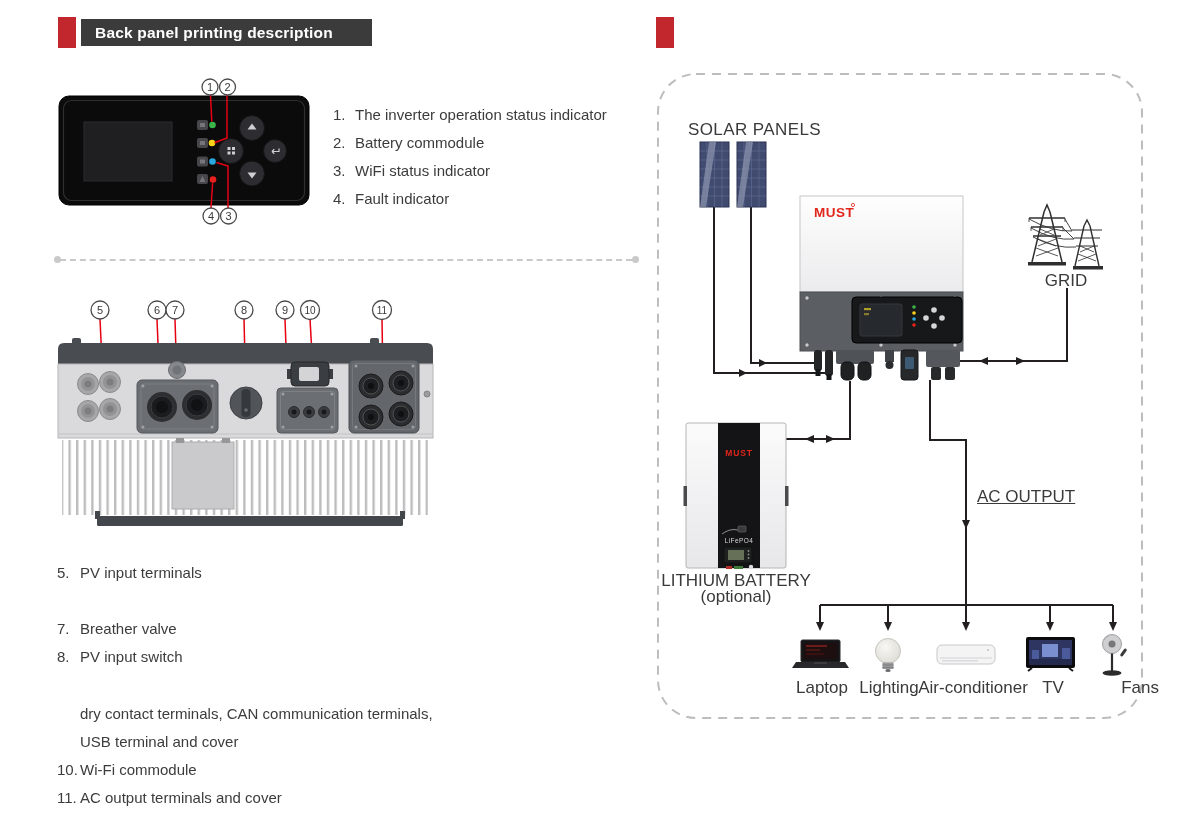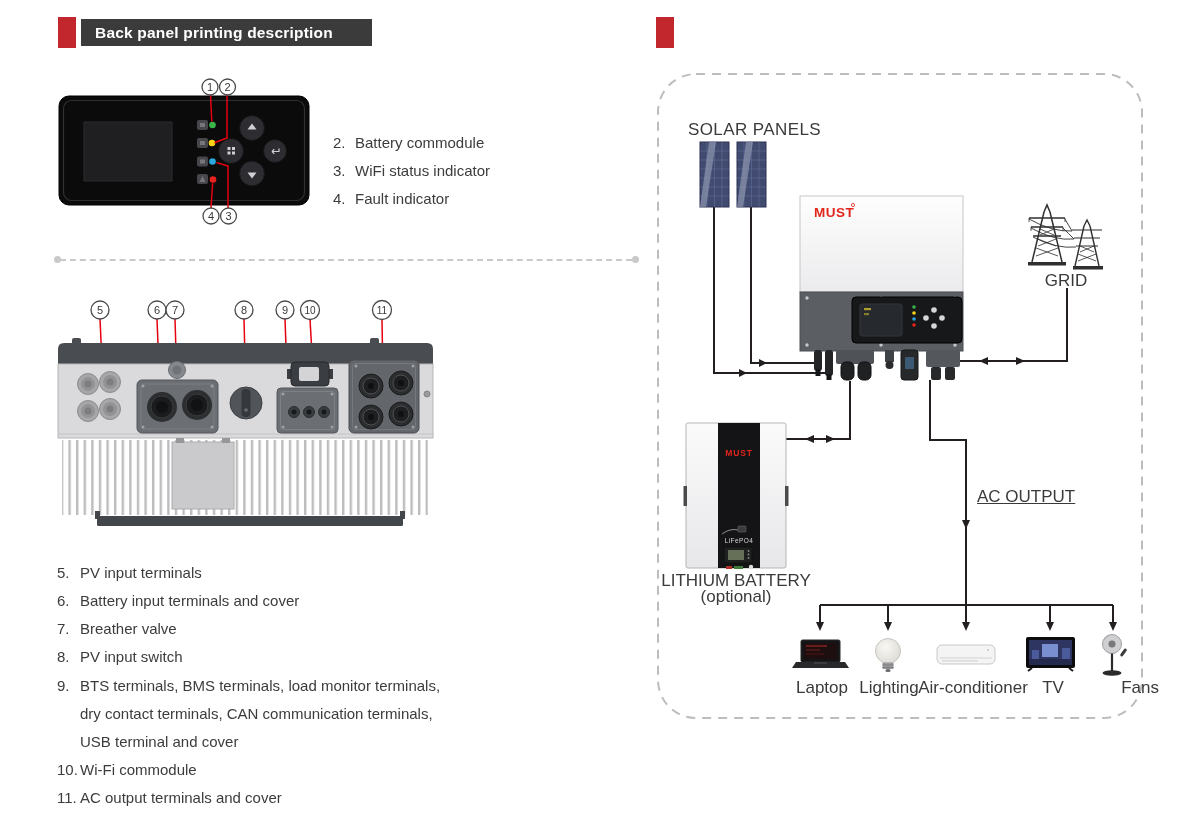--- a/index.html
+++ b/index.html
@@ -86,20 +86,22 @@
       <circle cx="227.5" cy="87" r="8" fill="#fff" stroke="#4a4a4a" stroke-width="1.3"></circle>
       <circle cx="211" cy="216" r="8" fill="#fff" stroke="#4a4a4a" stroke-width="1.3"></circle>
       <circle cx="228.5" cy="216" r="8" fill="#fff" stroke="#4a4a4a" stroke-width="1.3"></circle>
       <text x="210" y="91" text-anchor="middle" class="callout-num">1</text>
       <text x="227.5" y="91" text-anchor="middle" class="callout-num">2</text>
       <text x="211" y="220" text-anchor="middle" class="callout-num">4</text>
       <text x="228.5" y="220" text-anchor="middle" class="callout-num">3</text>
     </g>
   </svg>
 
+  <div class="li" style="left:333px;top:106px;">
+    <span class="num num-w22">1.</span><span>The inverter operation status indicator</span></div>
   <div class="li" style="left:333px;top:134px;">
     <span class="num num-w22">2.</span><span>Battery commodule</span></div>
   <div class="li" style="left:333px;top:162px;">
     <span class="num num-w22">3.</span><span>WiFi status indicator</span></div>
   <div class="li" style="left:333px;top:190px;">
     <span class="num num-w22">4.</span><span>Fault indicator</span></div>
 
   <div class="divider" style="left:60px;top:259px;width:572px;"></div>
   <div class="dot" style="left:54px;top:256px;"></div>
   <div class="dot" style="left:632px;top:256px;"></div>
@@ -262,28 +264,24 @@
       <text x="175" y="314" text-anchor="middle" class="callout-num">7</text>
       <text x="244" y="314" text-anchor="middle" class="callout-num">8</text>
       <text x="285" y="314" text-anchor="middle" class="callout-num">9</text>
       <text x="310" y="313.5" text-anchor="middle" class="callout-num2">10</text>
       <text x="382" y="313.5" text-anchor="middle" class="callout-num2">11</text>
     </g>
   </svg>
 
   <div class="li" style="left:57px;top:564px;">
     <span class="num num-w23">5.</span><span>PV input terminals</span></div>
-  <div class="li" style="left:57px;top:592px;">
-    <span class="num num-w23">6.</span><span>Battery input terminals and cover</span></div>
   <div class="li" style="left:57px;top:620px;">
     <span class="num num-w23">7.</span><span>Breather valve</span></div>
   <div class="li" style="left:57px;top:648px;">
     <span class="num num-w23">8.</span><span>PV input switch</span></div>
-  <div class="li" style="left:57px;top:677px;">
-    <span class="num num-w23">9.</span><span>BTS terminals, BMS terminals, load monitor terminals,</span></div>
   <div class="cont-line" style="left:80px;top:705px;">dry contact terminals, CAN communication terminals,</div>
   <div class="cont-line" style="left:80px;top:733px;">USB terminal and cover</div>
   <div class="li" style="left:57px;top:761px;">
     <span class="num num-w23">10.</span><span>Wi-Fi commodule</span></div>
   <div class="li" style="left:57px;top:789px;">
     <span class="num num-w23">11.</span><span>AC output terminals and cover</span></div>
 
   <svg style="left:650px;top:70px;width:500px;height:655px" viewBox="650 70 500 655">
     <defs>
       <linearGradient id="invGrad" x1="0" y1="0" x2="0" y2="1">

